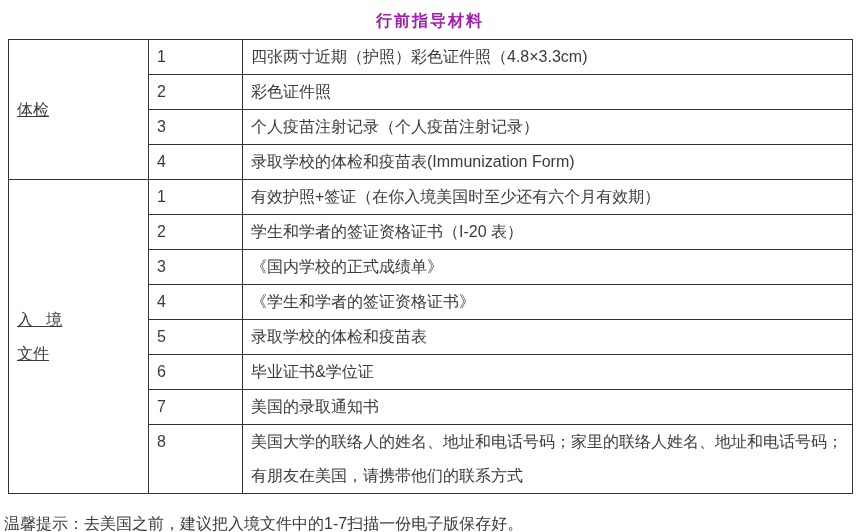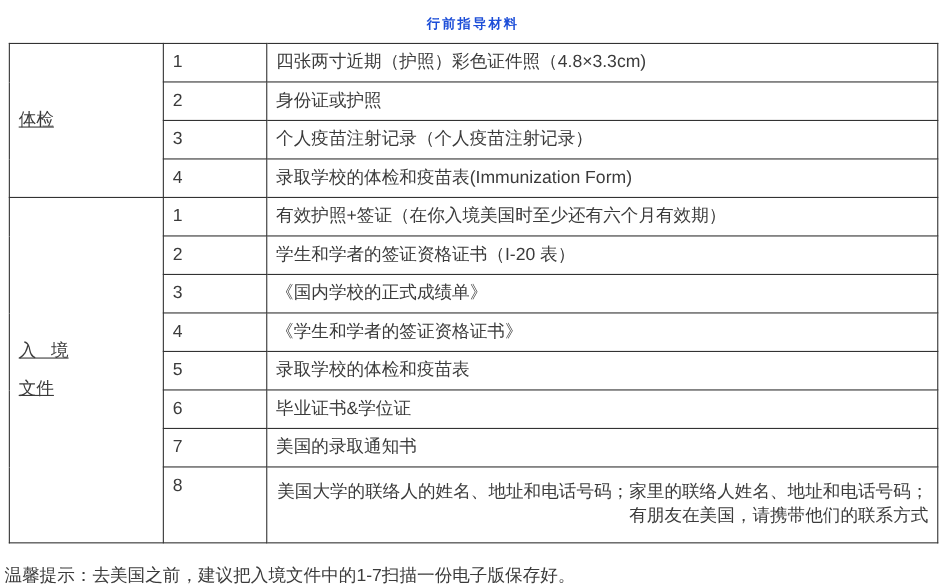--- a/index.html
+++ b/index.html
@@ -11,23 +11,23 @@
   .page {
     width: 860px;
     height: 532px;
     box-sizing: border-box;
     padding: 8px 8px 0 8px;
     background: #ffffff;
     overflow: hidden;
   }
   .doc-title {
     text-align: center;
-    font-size: 12px;
+    font-size: 16px;
     font-weight: bold;
-    color: #1d4ed8;
+    color: #a21caf;
     letter-spacing: 2px;
     line-height: 22px;
     margin: 2px 0 7px 0;
   }
   table.materials {
     border-collapse: collapse;
     width: 844px;
     table-layout: fixed;
     color: #3b3b3b;
     font-size: 16px;
@@ -46,21 +46,21 @@
   .cat-line {
     line-height: 34px;
     white-space: pre;
     text-decoration: underline;
   }
   td.num { }
   td.desc { }
   tr.row-single td { height: 34px; }
   tr.row-tall td { height: 68px; }
   tr.row-tall td.num { vertical-align: top; }
-  tr.row-tall td.desc { line-height: 22px; text-align: right; }
+  tr.row-tall td.desc { line-height: 34px; }
   .footer-note {
     margin: 19px 0 0 -4px;
     font-size: 16px;
     color: #3b3b3b;
     line-height: 22px;
   }
 </style>
 </head>
 <body>
 
@@ -78,21 +78,21 @@
 
       <tr class="row-single">
         <td class="cat" rowspan="4">
           <div class="cat-line">体检</div>
         </td>
         <td class="num">1</td>
         <td class="desc">四张两寸近期（护照）彩色证件照（4.8×3.3cm)</td>
       </tr>
       <tr class="row-single">
         <td class="num">2</td>
-        <td class="desc">身份证或护照</td>
+        <td class="desc">彩色证件照</td>
       </tr>
       <tr class="row-single">
         <td class="num">3</td>
         <td class="desc">个人疫苗注射记录（个人疫苗注射记录）</td>
       </tr>
       <tr class="row-single">
         <td class="num">4</td>
         <td class="desc">录取学校的体检和疫苗表(Immunization Form)</td>
       </tr>
 

